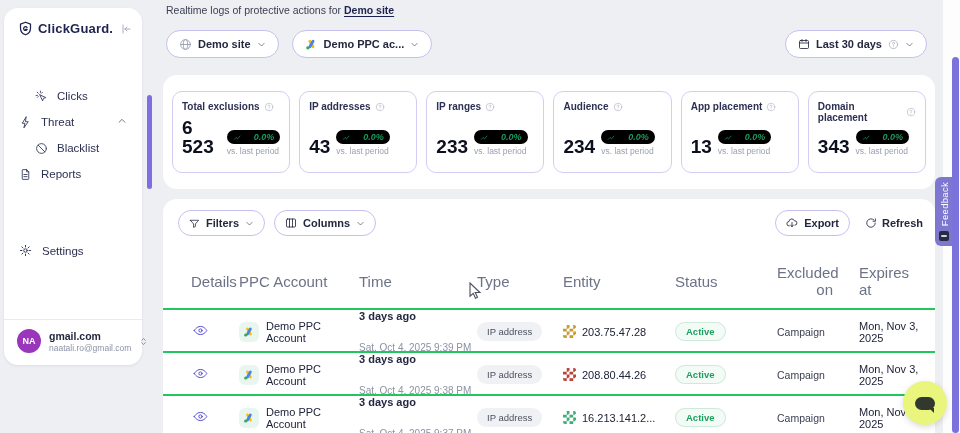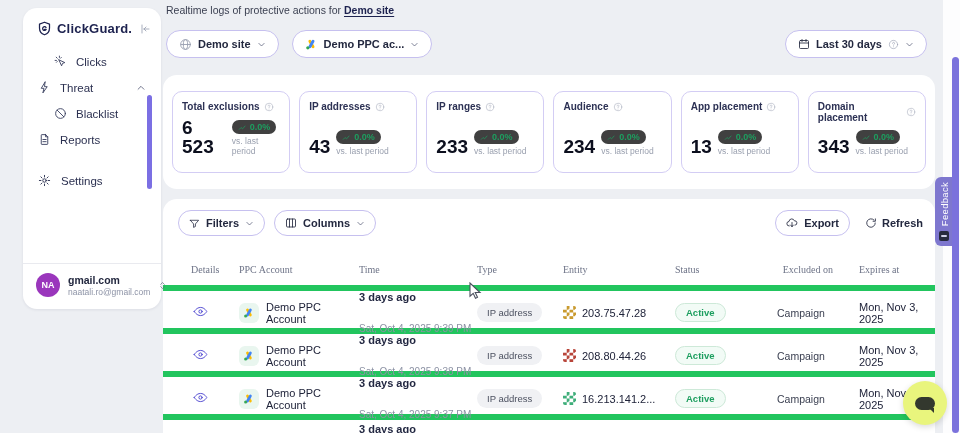--- a/index.html
+++ b/index.html
@@ -6,29 +6,29 @@
   html,body { width:960px; height:433px; overflow:hidden; }
   body {
     position:relative; background:#edeff3;
     font-family:"Liberation Sans", sans-serif; color:#23283f; font-size:11px;
   }
   svg { display:block; }
   .ic { width:13px; height:13px; stroke:currentColor; fill:none; stroke-width:1.7; stroke-linecap:round; stroke-linejoin:round; }
 
   
   .sidebar {
-    position:absolute; left:23px; top:8px; width:138px; height:301px;
+    position:absolute; left:4px; top:8px; width:138px; height:357px;
     background:#fff; border-radius:14px; box-shadow:0 1px 3px rgba(25,30,70,.08);
-    display:flex; flex-direction:column; z-index:2;
+    display:flex; flex-direction:column; z-index:2;gap:35px;
   }
   .logo-row { display:flex; align-items:center; gap:5px; padding:13px 10px 11px 14px; color:#1d224f; }
   .brand { font-weight:bold; font-size:13px; letter-spacing:.2px; }
   .collapse-btn { margin-left:auto; color:#9aa0b2; background:none; border:none; cursor:pointer; }
   .nav { padding:3px 7px 0; display:flex; flex-direction:column; gap:3px; }
-  .nav-item { display:flex; align-items:center; gap:9px; padding:5px 8px; border-radius:10px; color:#2b3050; font-size:11.5px; cursor:pointer; }
+  .nav-item { display:flex; align-items:flex-start; gap:9px; padding:5px 8px; border-radius:10px; color:#2b3050; font-size:11.5px; cursor:pointer; }
   .nav-item .ic { color:#3a4060; }
   .nav-item.lvl2 { padding-left:24px; }
   .nav-item.active { background:#e9e7fb; color:#1d224f; font-weight:600; }
   .nav-item.active .ic { color:#5b50d6; }
   .nav-chevron { margin-left:auto; width:10px; height:10px; color:#2b3050; }
 
   .promo { margin:20px 8px 0; background:#e7e9f5; border-radius:12px; padding:8px 7px; text-align:center; color:#262c55; }
   .promo .ic { margin:0 auto 3px; width:15px; height:15px; }
   .promo-text { font-size:10.5px; font-weight:600; line-height:1.32; }
   .promo-amount { font-size:20px; font-weight:800; margin:4px 0 6px; letter-spacing:.3px; }
@@ -60,38 +60,38 @@
 
   
   .stats-panel { position:absolute; left:163px; top:75px; width:772px; height:114px; background:#fff; border-radius:14px; }
   .stats-grid { display:grid; grid-template-columns:repeat(6,1fr); gap:9px; padding:16px 9px; height:100%; }
   .stat-card { border:1.5px solid #d3cdf4; border-radius:10px; padding:9px 9px 16px; display:flex; flex-direction:column; justify-content:space-between; }
   .stat-label { font-size:10px; font-weight:700; color:#2c3154; display:flex; align-items:center; gap:4px; }
   .stat-label .ic { width:10px; height:10px; color:#a9aebd; stroke-width:1.4; flex:none; }
   .stat-bottom { display:flex; align-items:flex-end; gap:6px; }
   .stat-value { font-size:19px; font-weight:800; color:#0c0f1e; line-height:1; }
   .stat-trend { display:flex; flex-direction:column; align-items:flex-start; }
-  .badge-up { background:#404040; color:#1d9e5f; border-radius:9px; font-size:9px; font-weight:700; padding:2px 6px; display:inline-flex; align-items:center; gap:3px; }
+  .badge-up { background:#000000; color:#1d9e5f; border-radius:9px; font-size:9px; font-weight:700; padding:2px 6px; display:inline-flex; align-items:center; gap:12px;font-style:italic; }
   .badge-up svg { width:9px; height:7px; stroke:#1d9e5f; fill:none; stroke-width:2; }
   .vs-period { font-size:8.5px; color:#9aa0af; margin-top:2px; }
 
   
   .table-panel { position:absolute; left:163px; top:199px; width:772px; height:290px; background:#fff; border-radius:14px; overflow:hidden; }
   .toolbar { display:flex; align-items:center; padding:11px 12px 10px 15px; }
   .toolbar-left { display:flex; gap:9px; }
   .toolbar .pill { height:26px; padding:0 10px; }
   .toolbar-right { margin-left:auto; display:flex; align-items:center; gap:15px; }
   .refresh-btn { display:flex; align-items:center; gap:5px; background:none; border:none; font-family:inherit; font-size:11px; font-weight:600; color:#23283f; cursor:pointer; }
 
   .tgrid { display:grid; grid-template-columns:48px 126px 118px 86px 112px 102px 56px 1fr; align-items:center; padding:0 14px 0 22px; }
-  .thead { margin-top:8px; padding-top:10px; padding-bottom:10px; color:#6d7387; font-size:10px; font-weight:400;font-family:Liberation Serif, serif; }
+  .thead { margin-top:8px; padding-top:10px; padding-bottom:10px; color:#6d7387; font-size:15px; font-weight:400; }
   .th-details, .th-ppc { padding-left:6px; }
   .th-excluded { text-align:right; }
   .th-expires { padding-left:26px; }
-  .trow { height:43px; border-top:6px solid #22c55e; font-size:11px; color:#20243a; }
+  .trow { height:43px; border-top:2px solid #22c55e; font-size:11px; color:#20243a; }
   .eye-btn { background:none; border:none; color:#4b43cf; cursor:pointer; margin-left:8px; width:22px; }
   .eye-btn .ic { width:15px; height:15px; stroke-width:1.5; }
   .cell-ppc { display:flex; align-items:center; gap:7px; padding-left:6px; }
   .ads-chip { width:20px; height:20px; border-radius:6px; background:#e9f6ef; display:grid; place-items:center; flex:none; }
   .time-rel { font-weight:700; font-size:11px; color:#232842; }
   .time-abs { font-size:10px; color:#8c92a4; margin-top:20px; }
   .type-badge { background:#f0f1f4; color:#4c5160; border-radius:999px; padding:4px 10px; font-size:9.5px; display:inline-block; }
   .cell-entity { display:flex; align-items:center; gap:6px; }
   .identicon { width:13px; height:13px; border-radius:2px; flex:none;
     background:conic-gradient(var(--c) 25%, transparent 0 50%, var(--c) 0 75%, transparent 0);

